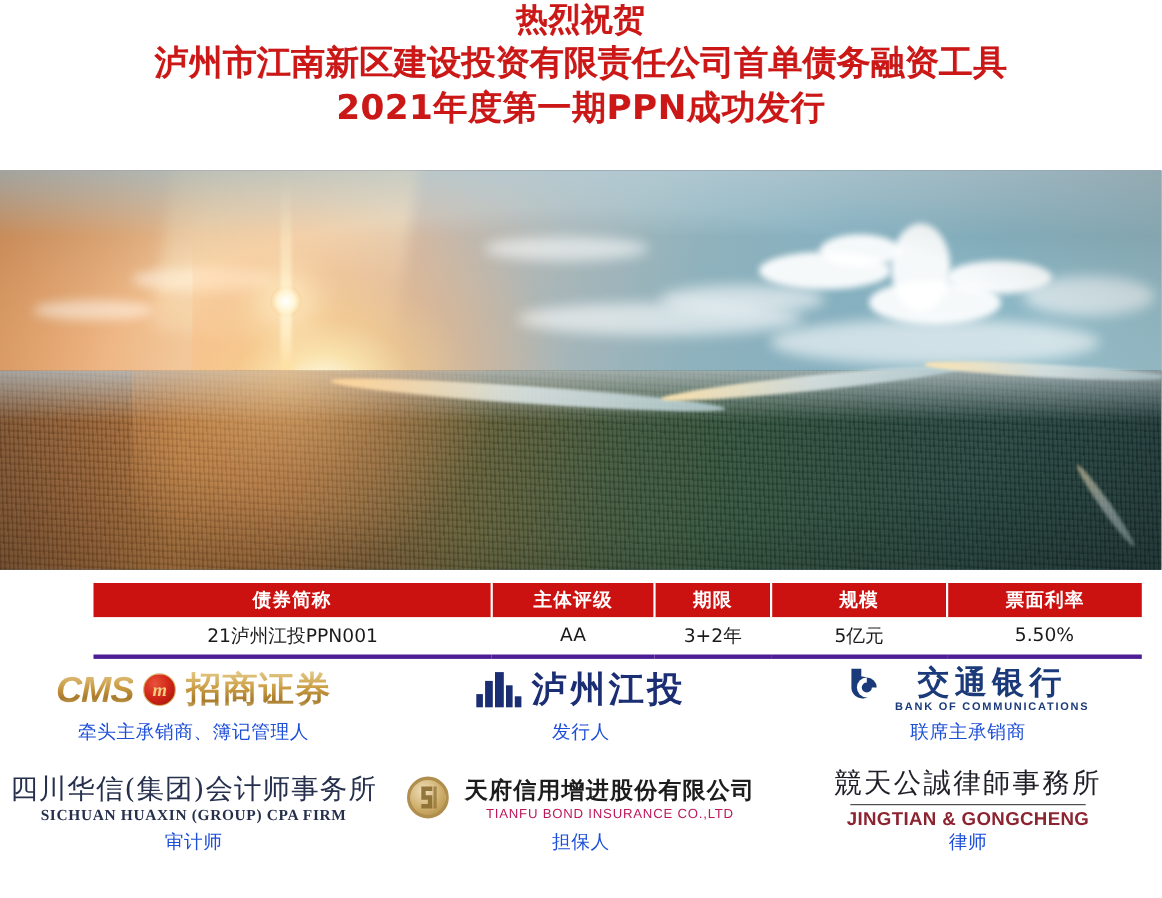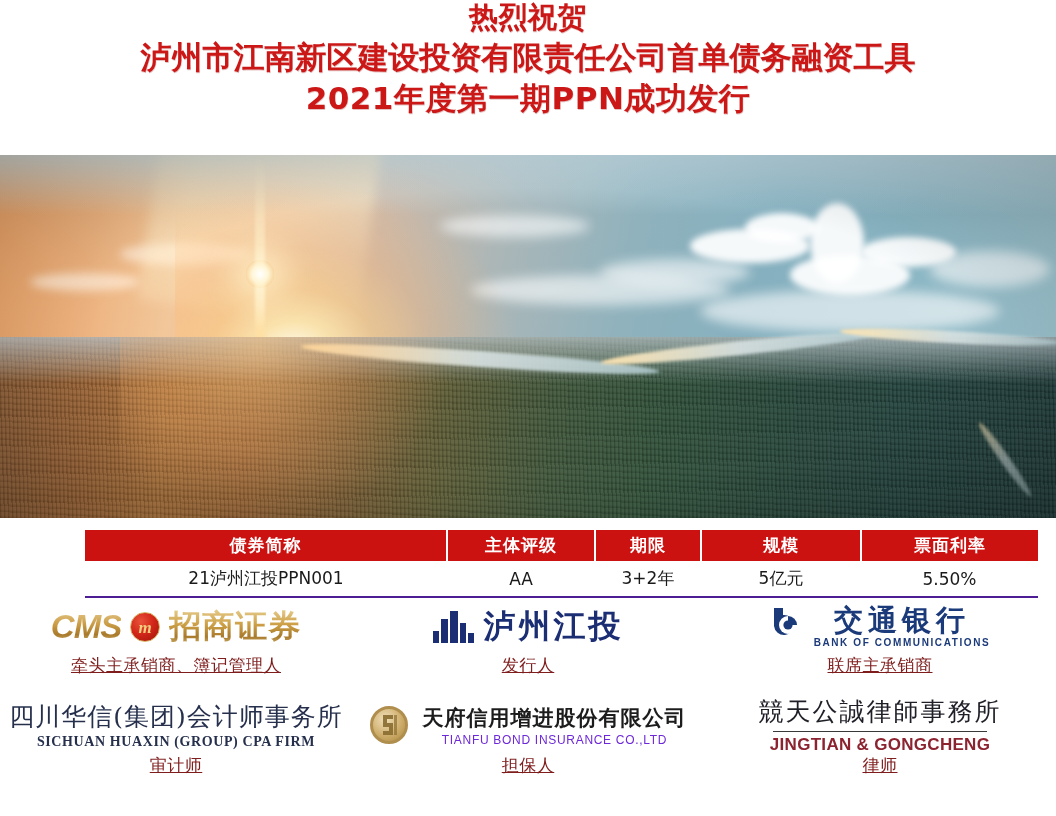--- a/index.html
+++ b/index.html
@@ -159,21 +159,21 @@
     height: 31px;
     border-right: 2px solid #ffffff;
     letter-spacing: 1px;
   }
   .info-table th:last-child { border-right: none; }
   .info-table td {
     font-size: 17px;
     color: #1a1a1a;
     height: 36px;
     text-align: center;
-    border-bottom: 2px solid #4c1d95;
+    border-bottom: 4px solid #4c1d95;
   }
   .col-name { width: 362px; }
   .col-rating { width: 148px; }
   .col-term { width: 106px; }
   .col-scale { width: 160px; }
   .col-rate { width: 177px; }
 
   
   .logo-row {
     position: absolute;
@@ -191,24 +191,23 @@
   .logo-art {
     height: 46px;
     display: flex;
     align-items: center;
     justify-content: center;
     gap: 9px;
   }
   .logo-row-2 .logo-art { height: 50px; }
   .role-label {
     font-size: 17px;
-    color: #7f1d1d;
+    color: #1d4ed8;
     margin-top: 4px;
     letter-spacing: 0.5px;
-    text-decoration: underline;
   }
 
   
   .cms-wrap { display: flex; align-items: center; gap: 9px; }
   .cms-text {
     font-size: 33px;
     font-weight: bold;
     font-style: italic;
     letter-spacing: -1px;
     background: linear-gradient(180deg, #e8cf95 0%, #c99a43 45%, #a87a2b 70%, #e3c88c 100%);
@@ -278,21 +277,21 @@
     width: 38px; height: 38px; border-radius: 50%;
     border: 3px solid #b08f4e;
     background: radial-gradient(circle at 38% 32%, #f0e0bb 0%, #cfae6c 55%, #a8873f 100%);
     position: relative;
   }
   .tianfu-cn {
     font-size: 21px; font-weight: bold; color: #1c1c1c;
     letter-spacing: 1px; font-family: "DejaVu Sans", sans-serif;
   }
   .tianfu-en {
-    font-size: 12px; color: #6d28d9; letter-spacing: 0.7px;
+    font-size: 12px; color: #be185d; letter-spacing: 0.7px;
     margin-top: 1px; font-family: "Liberation Sans", sans-serif;
   }
 
   
   .jt-cn {
     font-size: 25px; color: #1f1f28; letter-spacing: 2px;
     font-family: "DejaVu Serif", serif;
   }
   .jt-rule { width: 214px; height: 1.5px; background: #3a3a3a; margin: 3px auto; }
   .jt-en {

